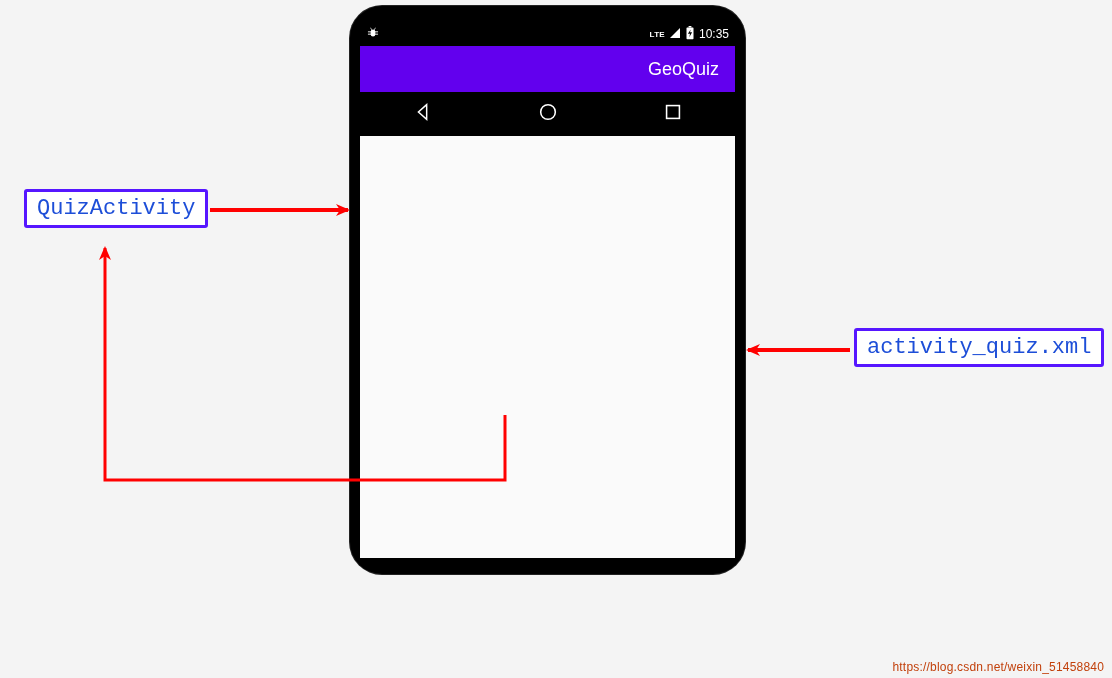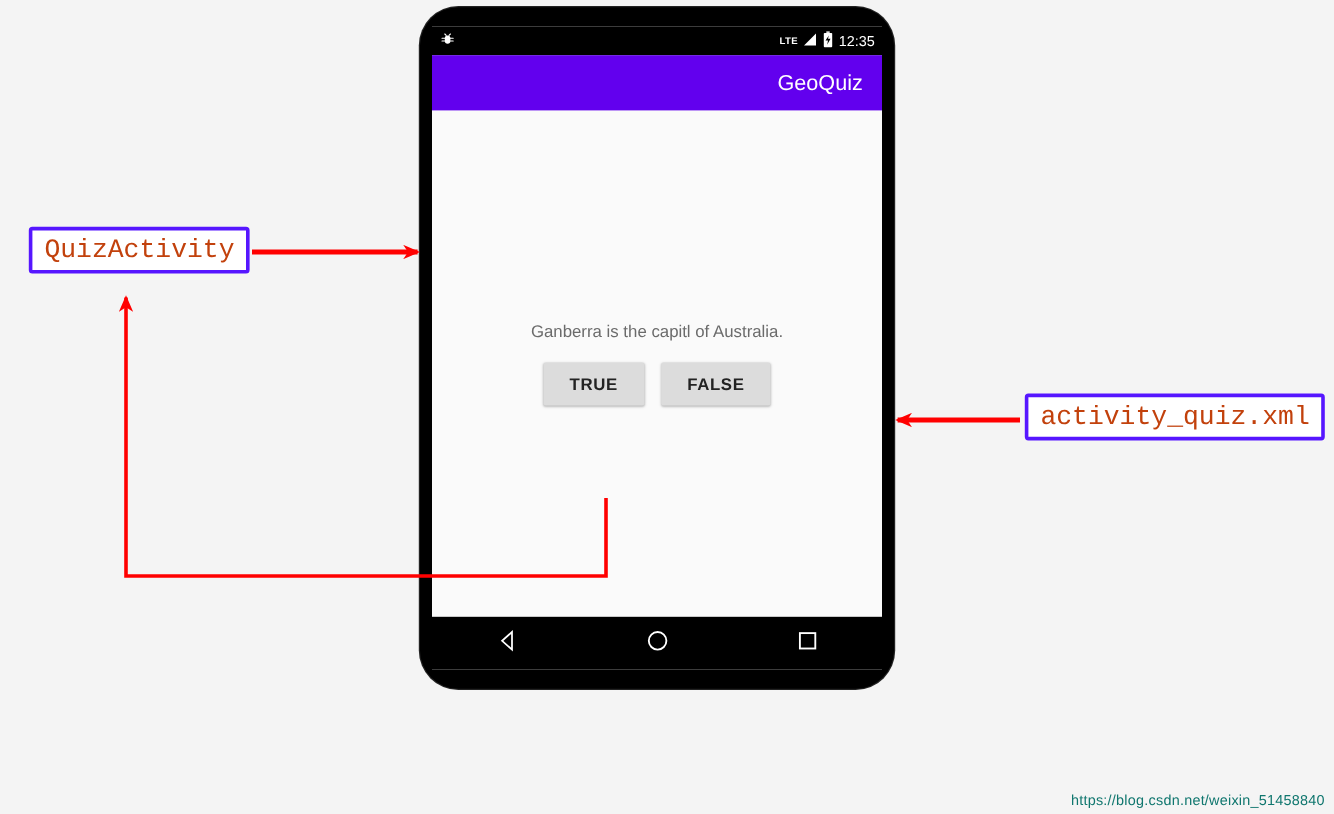--- a/index.html
+++ b/index.html
@@ -87,33 +87,33 @@
   }
   .nav-icon { width: 22px; height: 22px; }
 
   
   .anno-box {
     position: absolute;
     background: #fff;
     border: 3px solid #5616ff;
     border-radius: 3px;
     padding: 4px 10px;
-    color: #c2410c;
+    color: #1d4ed8;
     font-family: "Courier New", monospace;
     font-size: 22px;
     font-weight: 400;
   }
   #anno-left  { left: 24px;  top: 189px; }
   #anno-right { left: 854px; top: 328px; text-align: right; }
 
   .watermark {
     position: absolute;
     right: 8px;
     bottom: 4px;
-    color: #0f766e;
+    color: #c2410c;
     font-size: 12px;
     letter-spacing: .2px;
   }
 
   svg.overlay {
     position: absolute;
     left: 0; top: 0;
     width: 1112px; height: 678px;
     pointer-events: none;
   }
@@ -148,35 +148,28 @@
               <path d="M2 22h20V2z"></path>
             </svg>
         </span>
         <span>
           <svg width="10" height="14" viewBox="0 0 12 20" fill="#fff">
               <rect x="1" y="2" width="10" height="17" rx="1"></rect>
               <rect x="4" y="0" width="4" height="2"></rect>
               <polygon points="7,5 3,11 6,11 5,16 9,9 6,9" fill="#000"></polygon>
             </svg>
         </span>
-        <span style="font-size:12px;">12:35</span>
+        <span style="font-size:12px;">10:35</span>
       </div>
     </div>
 
     <div class="app-bar">
       <span>GeoQuiz</span>
     </div>
 
-    <div class="content">
-      <div class="question">Ganberra is the capitl of Australia.</div>
-      <div class="btn-row">
-        <button class="mat-btn">TRUE</button>
-        <button class="mat-btn">FALSE</button>
-      </div>
-    </div>
 
     <div class="nav-bar">
       <span>
         <svg class="nav-icon" viewBox="0 0 24 24" fill="none" stroke="#fff" stroke-width="1.6">
             <path d="M16 4 L7 12 L16 20 Z" fill="none"></path>
           </svg>
       </span>
       <span>
         <svg class="nav-icon" viewBox="0 0 24 24" fill="none" stroke="#fff" stroke-width="1.7">
             <circle cx="12" cy="12" r="8"></circle>

